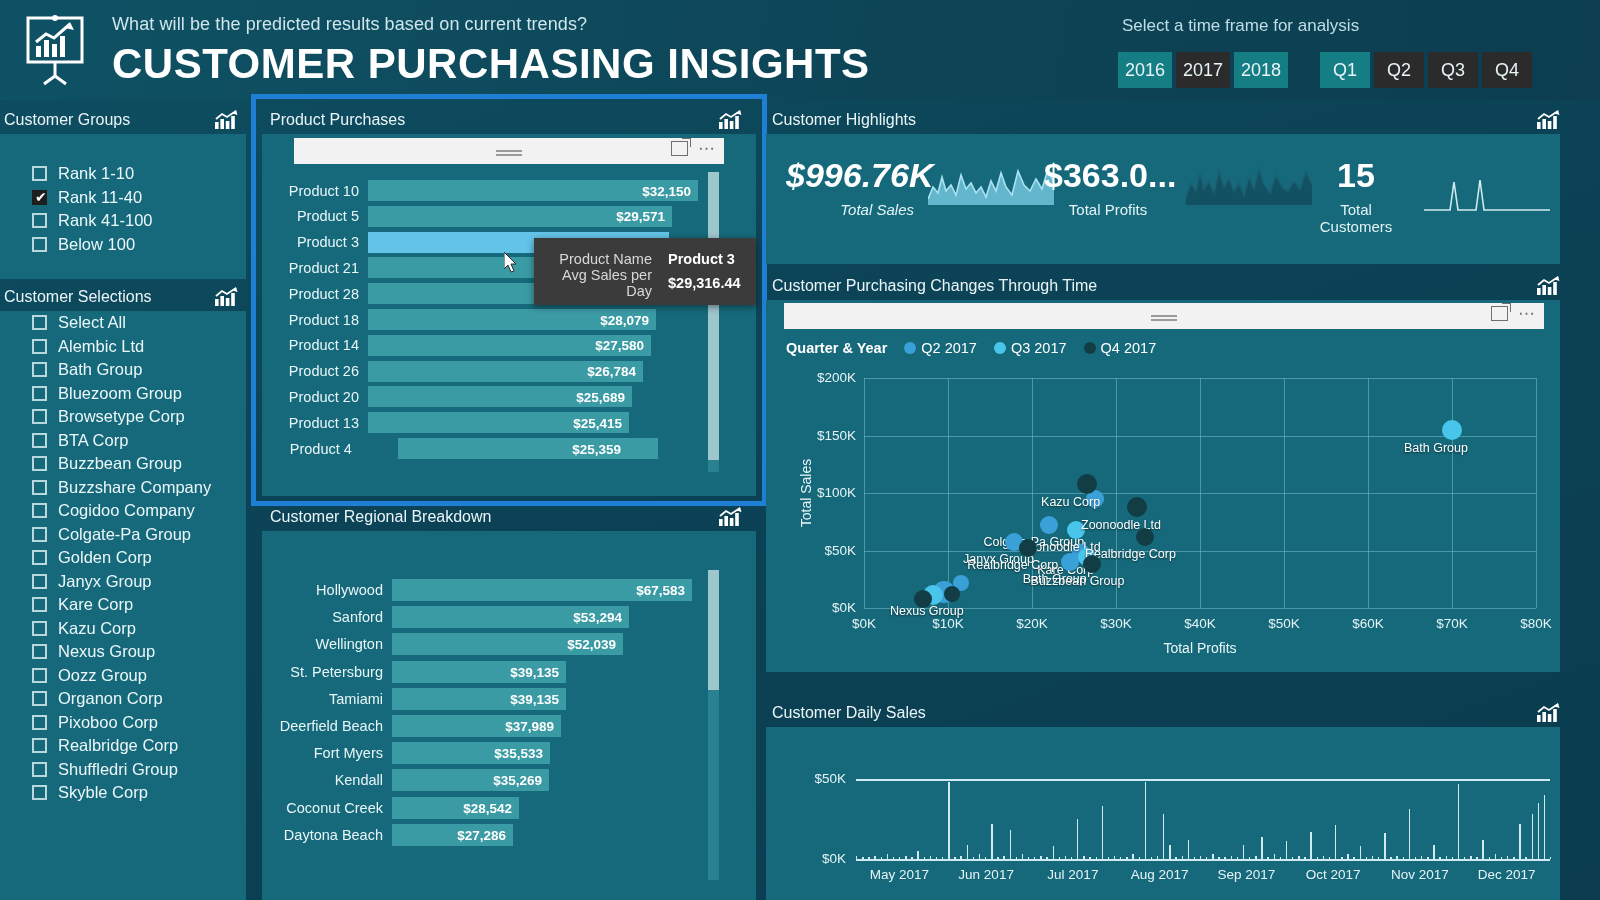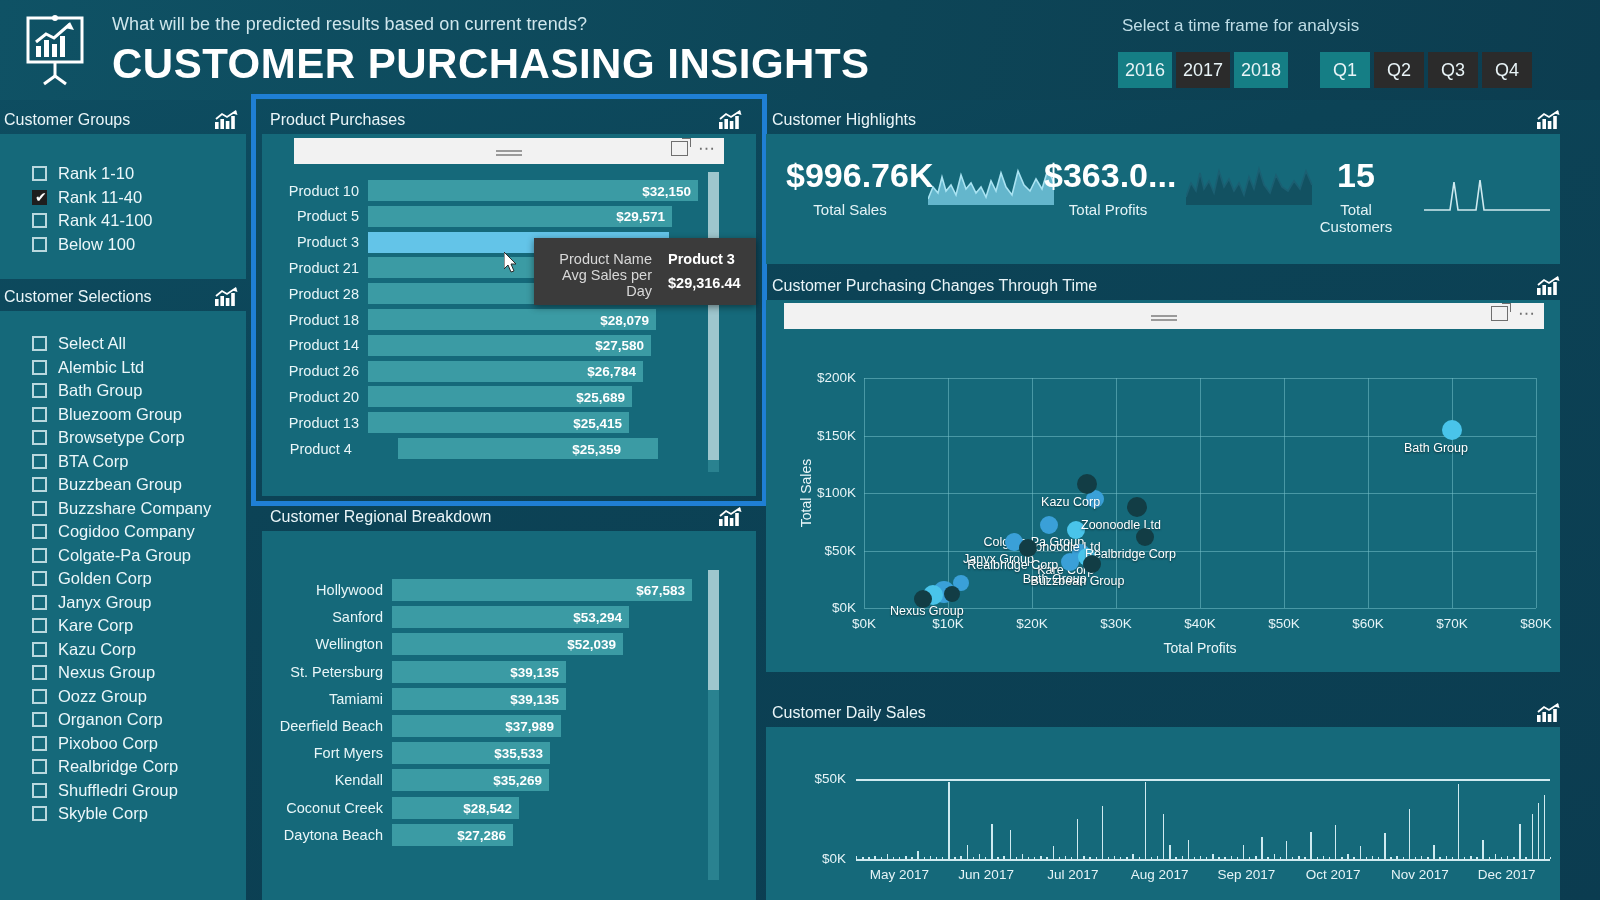--- a/index.html
+++ b/index.html
@@ -165,21 +165,21 @@
     <svg viewBox="0 0 24 20" width="24" height="20">
       <rect x="1" y="12" width="3.6" height="7" fill="#ffffff"></rect>
         <rect x="6.4" y="9" width="3.6" height="10" fill="#ffffff"></rect>
       <rect x="11.8" y="11" width="3.6" height="8" fill="#ffffff"></rect>
         <rect x="17.2" y="6" width="3.6" height="13" fill="#ffffff"></rect>
       <polyline points="2,9 8,4 13,7 22,1" fill="none" stroke="#ffffff" stroke-width="1.8"></polyline>
       <polygon points="22,0 23.5,5 18.5,3.6" fill="#ffffff"></polygon>
     </svg>
   </div>
   <div class="sb-box" style="top:311px; width:246px; height:589px; overflow:hidden;">
-    <div id="selections-list" style="padding-top:21px;text-align:right;">
+    <div id="selections-list" style="text-align:right;">
         <div class="chk-row">
        <div class="chk "></div>
        <div class="chk-lbl">Select All</div>
      </div>
         <div class="chk-row">
        <div class="chk "></div>
        <div class="chk-lbl">Alembic Ltd</div>
      </div>
         <div class="chk-row">
        <div class="chk "></div>
@@ -477,21 +477,21 @@
       <rect x="11.8" y="11" width="3.6" height="8" fill="#ffffff"></rect>
         <rect x="17.2" y="6" width="3.6" height="13" fill="#ffffff"></rect>
       <polyline points="2,9 8,4 13,7 22,1" fill="none" stroke="#ffffff" stroke-width="1.8"></polyline>
       <polygon points="22,0 23.5,5 18.5,3.6" fill="#ffffff"></polygon>
     </svg>
   </div>
   <div class="panel-body" style="left:766px; top:134px; width:794px; height:130px;">
     <div id="kpi-row">
         <div class="kpi" style="left:20px; top:22px; width:250px;">
             <div style="display:flex; align-items:center;">
-              <div style="width:128px; text-align:center;">
+              <div style="width:128px; text-align:right;font-style:italic;">
                 <div class="kpi-val">$996.76K</div>
                 <div class="kpi-lbl">Total Sales</div>
               </div>
               <div style="margin-left:14px;">
                 <svg viewBox="0 0 128 40" width="128" height="44">
                   <polygon points="0,40 0,34 5,22 10,28 14,12 18,26 23,20 28,30 33,10 38,24 43,18 48,28 53,22 58,32 63,16 68,26 73,8 78,22 84,30 90,6 96,20 102,26 108,14 114,24 120,4 126,18 126,40" fill="#7fd0e8" opacity=".75"></polygon>
                   <polyline points="0,34 5,22 10,28 14,12 18,26 23,20 28,30 33,10 38,24 43,18 48,28 53,22 58,32 63,16 68,26 73,8 78,22 84,30 90,6 96,20 102,26 108,14 114,24 120,4 126,18" fill="none" stroke="#a9e3f2" stroke-width="1.6"></polyline>
                 </svg>
               </div>
             </div>
@@ -539,20 +539,35 @@
     </svg>
   </div>
   <div class="panel-body" style="left:766px; top:300px; width:794px; height:372px;">
     <div class="vis-toolbar" style="left:18px; top:3px; width:760px;">
       <div class="vt-grip"></div>
       <div class="vt-right">
         <div class="vt-focus"></div>
         <div class="vt-dots">⋯</div>
       </div>
     </div>
+    <div class="legend" style="left:20px; top:40px;" id="scatter-legend">
+        <span style="font-weight:bold;">Quarter &amp; Year</span>
+        <span style="display:flex;align-items:center;gap:5px;margin-left:10px;">
+        <span class="lg-dot" style="background:#3aa0d8;"></span>
+        <span>Q2 2017</span>
+        </span>
+        <span style="display:flex;align-items:center;gap:5px;margin-left:10px;">
+        <span class="lg-dot" style="background:#49c4ea;"></span>
+        <span>Q3 2017</span>
+        </span>
+        <span style="display:flex;align-items:center;gap:5px;margin-left:10px;">
+        <span class="lg-dot" style="background:#123d45;"></span>
+        <span>Q4 2017</span>
+        </span>
+      </div>
     <div id="scatter-area" style="position:absolute; left:0; top:0; width:794px; height:372px;">
         <div class="grid-v" style="left:98px; top:78px; width:1px; height:230px;"></div>
         <div class="ax-lbl" style="left:78px; top:316px; width:40px; text-align:center;">$0K</div>
         <div class="grid-v" style="left:182px; top:78px; width:1px; height:230px;"></div>
         <div class="ax-lbl" style="left:162px; top:316px; width:40px; text-align:center;">$10K</div>
         <div class="grid-v" style="left:266px; top:78px; width:1px; height:230px;"></div>
         <div class="ax-lbl" style="left:246px; top:316px; width:40px; text-align:center;">$20K</div>
         <div class="grid-v" style="left:350px; top:78px; width:1px; height:230px;"></div>
         <div class="ax-lbl" style="left:330px; top:316px; width:40px; text-align:center;">$30K</div>
         <div class="grid-v" style="left:434px; top:78px; width:1px; height:230px;"></div>

